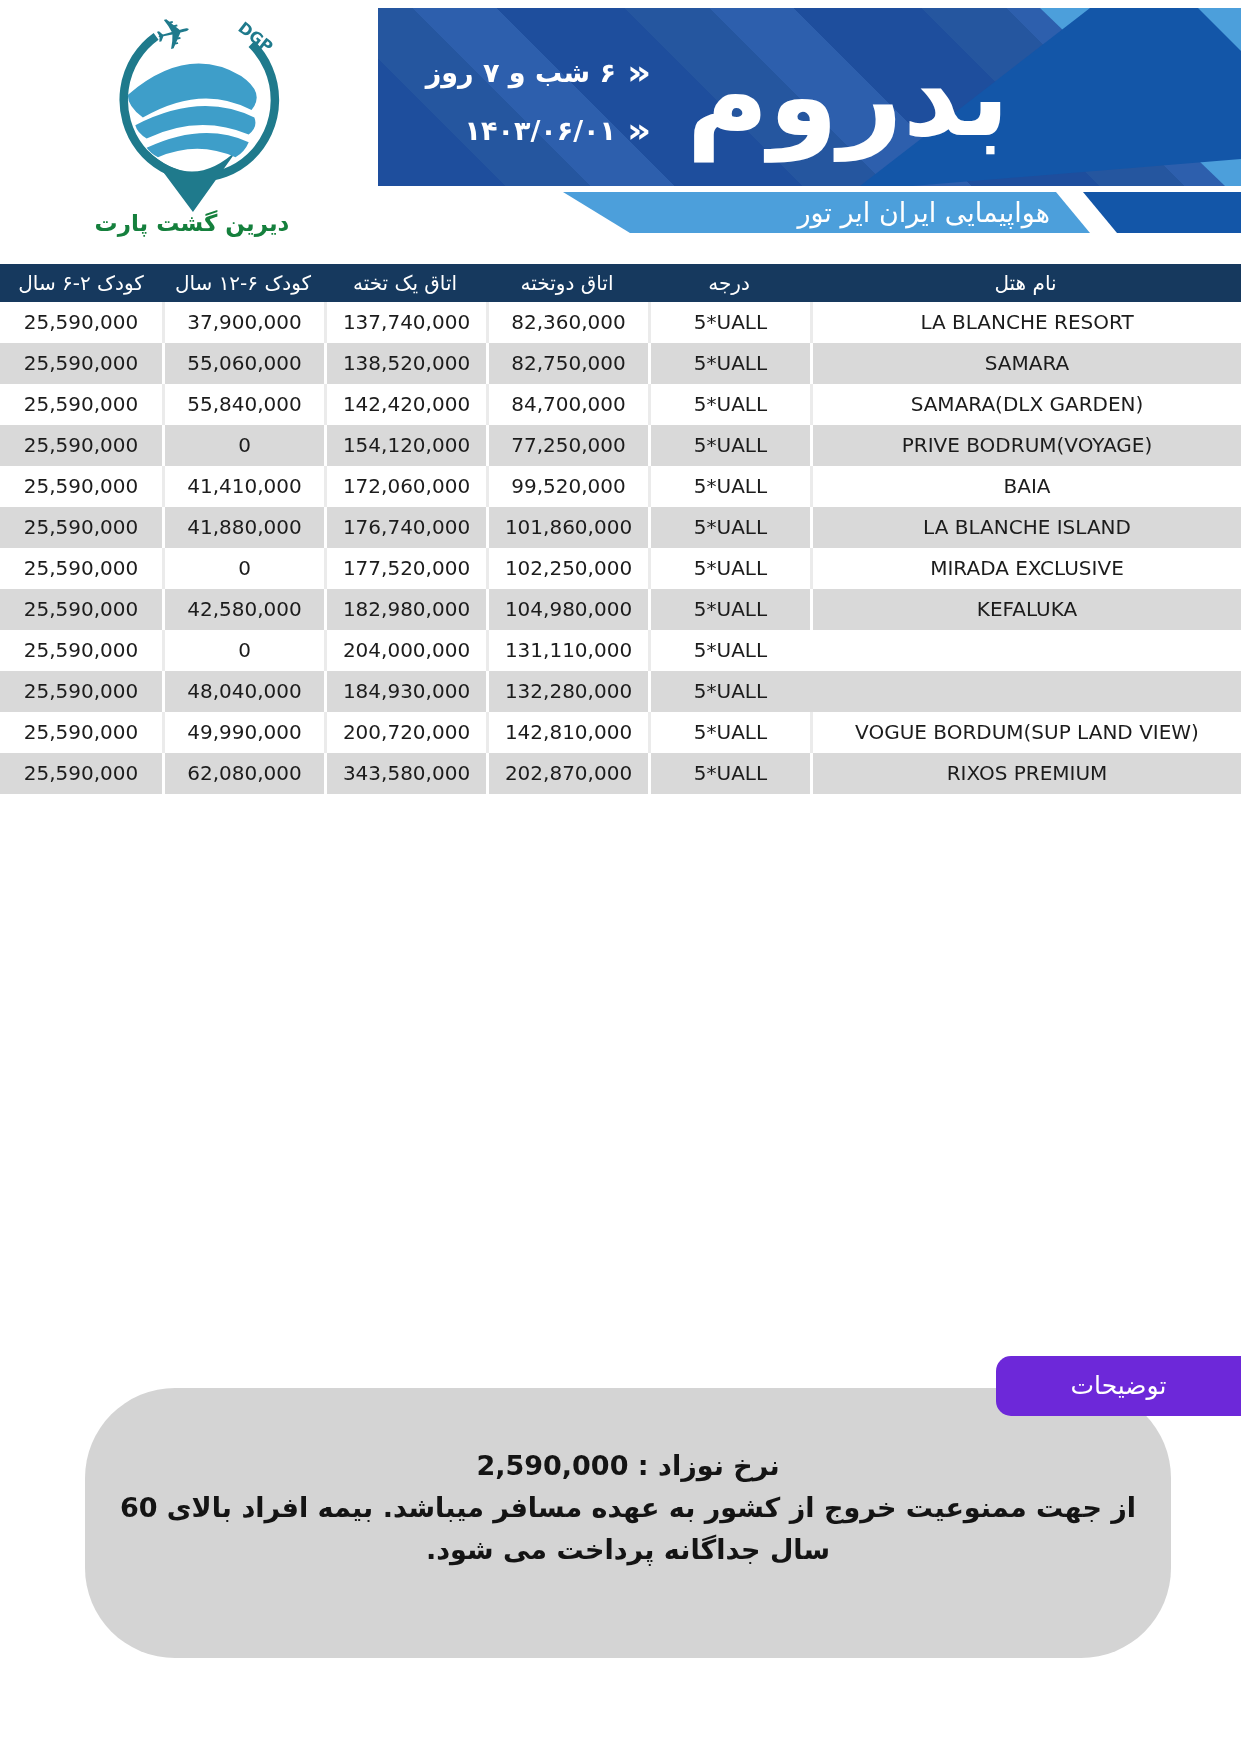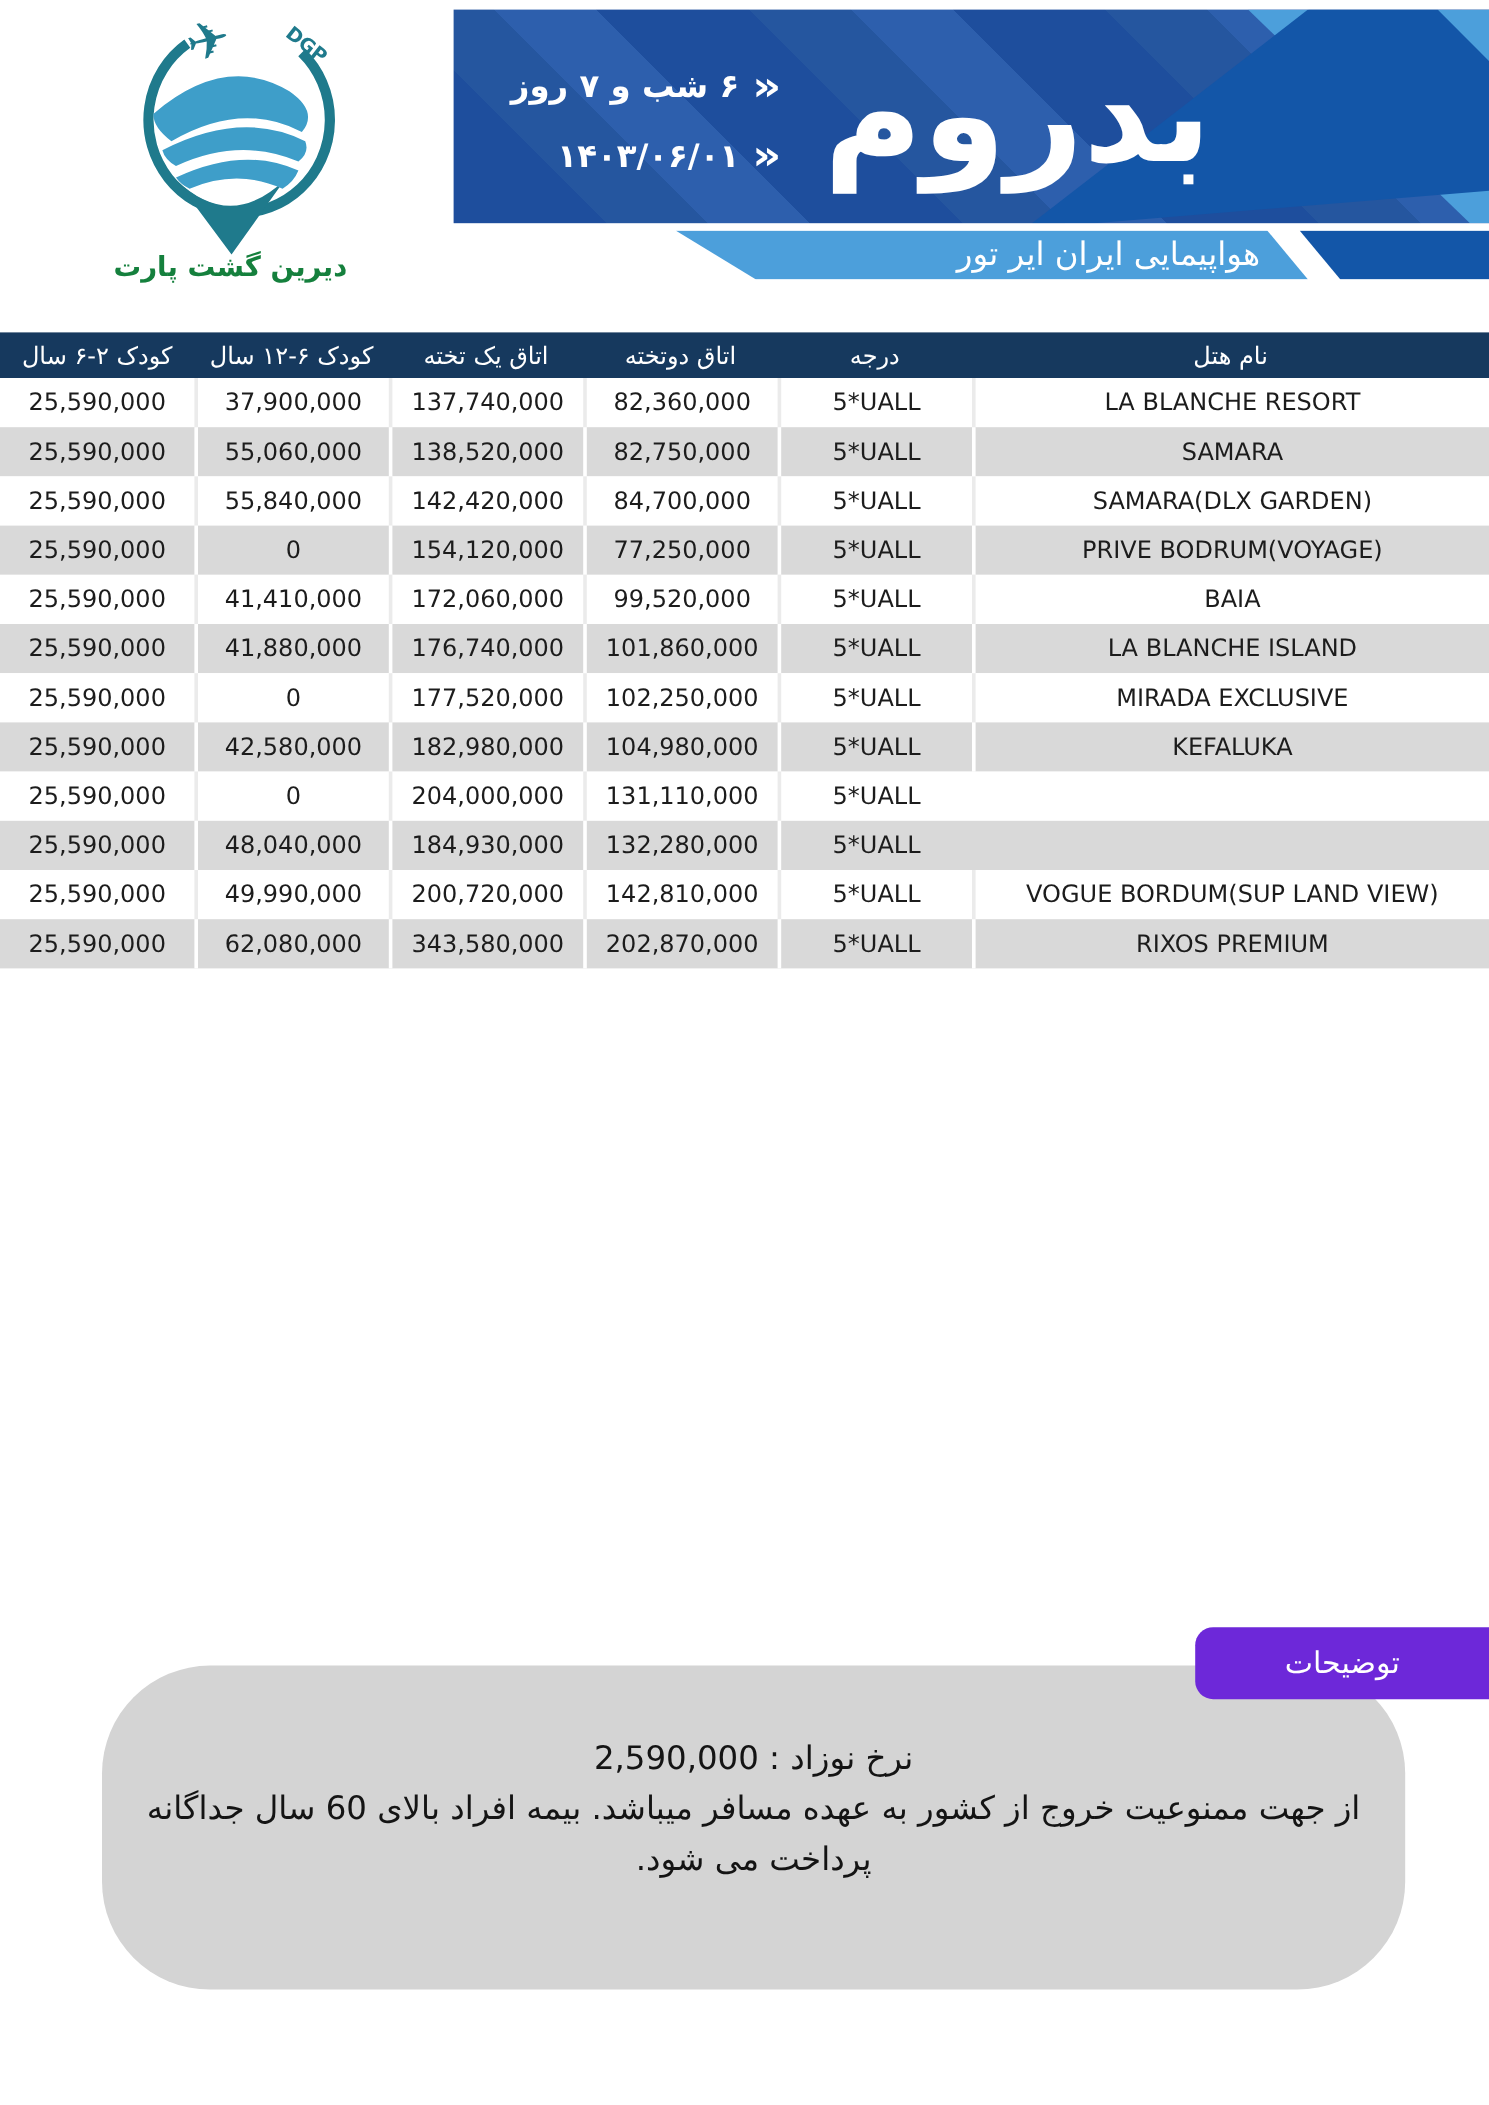--- a/index.html
+++ b/index.html
@@ -28,36 +28,36 @@
       text-align:center;color:#fff;font-size:112px;font-weight:bold;direction:rtl;}
   .strip{position:absolute;left:0;top:184px;width:863px;height:41px;}
   .strip-light{position:absolute;inset:0;background:#4c9fdb;
       clip-path:polygon(185px 0,678px 0,712px 41px,252px 41px);}
   .strip-dark{position:absolute;inset:0;background:#1356a8;
       clip-path:polygon(705px 0,863px 0,863px 41px,739px 41px);}
   .strip-text{position:absolute;right:191px;top:0;height:41px;line-height:41px;
       color:#fff;font-size:27px;direction:rtl;}
 
   
-  .ptable{position:absolute;left:0;top:277px;width:1241px;}
+  .ptable{position:absolute;left:0;top:264px;width:1241px;}
   .thead{display:grid;grid-template-columns:162px 162px 162px 162px 162px 1fr;
       background:#16395e;height:38px;align-items:center;color:#fff;font-size:20px;}
   .thead .hcell{text-align:center;direction:rtl;}
   .trow{display:grid;grid-template-columns:162px 162px 162px 162px 162px 1fr;height:41px;align-items:center;}
   .trow.white{background:#ffffff;}
   .trow.gray{background:#d9d9d9;}
   .cell{text-align:center;font-size:20px;color:#1c1c1c;height:100%;line-height:41px;
       border-left:3px solid #ebebeb;overflow:hidden;white-space:nowrap;}
   .trow .cell:first-child{border-left:none;}
   .trow.gray .cell{border-left-color:#ffffff;}
   .trow.gray .cell:first-child{border-left:none;}
 
   
   .notes-box{position:absolute;left:85px;top:1388px;width:1086px;height:270px;background:#d4d4d4;
-      border-radius:90px;}
+      border-radius:90px;font-weight:bold;}
   .notes-label{position:absolute;left:996px;top:1356px;width:245px;height:60px;background:#6d28d9;
       border-radius:15px 0 0 15px;color:#fff;font-size:25px;text-align:center;line-height:60px;
       direction:rtl;z-index:2;}
   .notes-text{padding-top:62px;text-align:center;direction:rtl;color:#141414;}
   .notes-text .rate{font-size:27px;margin:0 0 6px 0;}
   .notes-text .note{font-size:27px;line-height:1.55;margin:0 auto;width:1030px;}
 </style>
 </head>
 <body>
 

